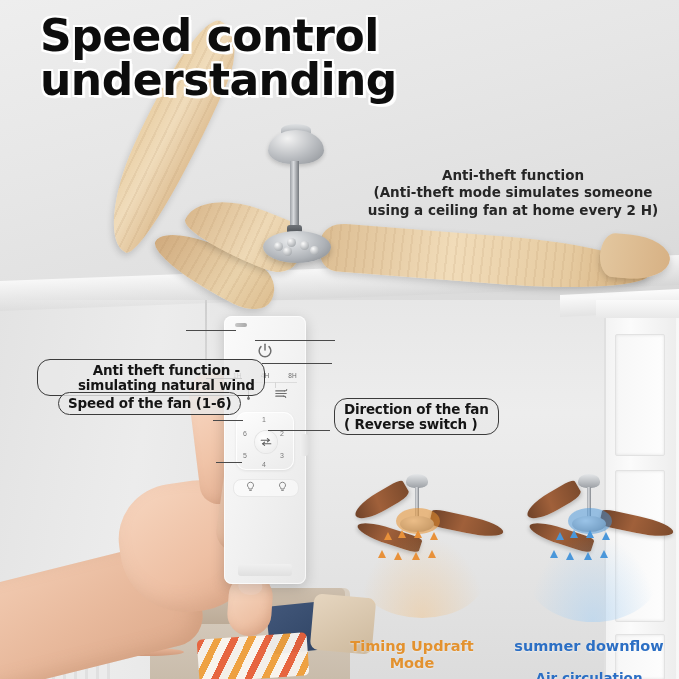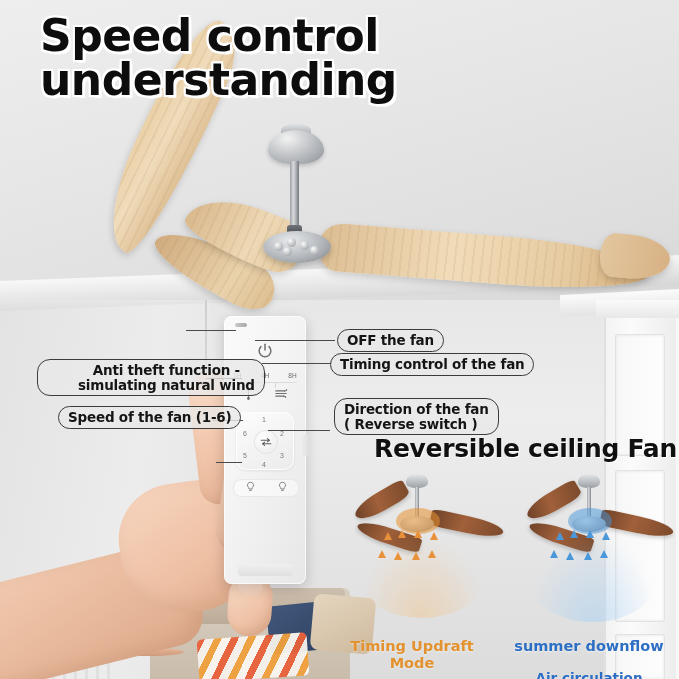--- a/index.html
+++ b/index.html
@@ -394,30 +394,30 @@
   <div class="leader" style="left:186px;top:330px;width:50px;"></div>
   <div class="leader" style="left:206px;top:378px;width:36px;"></div>
   <div class="leader" style="left:213px;top:420px;width:30px;"></div>
   <div class="leader" style="left:216px;top:462px;width:26px;"></div>
   <div class="leader" style="left:255px;top:340px;width:80px;"></div>
   <div class="leader" style="left:262px;top:363px;width:70px;"></div>
   <div class="leader" style="left:268px;top:430px;width:62px;"></div>
 
   <div class="callout" style="left:37px;top:359px;font-size:13.5px;text-align:center;padding-left:40px;">Anti theft function -
 simulating natural wind</div>
-  <div class="callout" style="left:58px;top:406px;font-size:13.5px;">Speed of the fan (1-6)</div>
-
-  <div class="callout" style="left:337px;top:329px;font-size:13.5px;">OFF the fan</div>
-  <div class="callout" style="left:330px;top:353px;font-size:13.5px;">Timing control of the fan</div>
+  <div class="callout" style="left:58px;top:392px;font-size:13.5px;">Speed of the fan (1-6)</div>
+
   <div class="callout" style="left:334px;top:398px;font-size:13.5px;">Direction of the fan
 ( Reverse switch )</div>
 
   <div class="title">Speed control
 understanding</div>
-  <div class="rev-title">Reversible ceiling Fan</div>
+  <div class="antitheft">Anti-theft function
+(Anti-theft mode simulates someone
+using a ceiling fan at home every 2 H)</div>
 
   <div class="mode-text winter-text">
     <span class="sub hd">Timing Updraft Mode</span>
     
     
   </div>
 
   <div class="mode-text summer-text">
     <span class="sub hd">summer downflow</span>
     <span class="sub">Air circulation downdraft</span>

